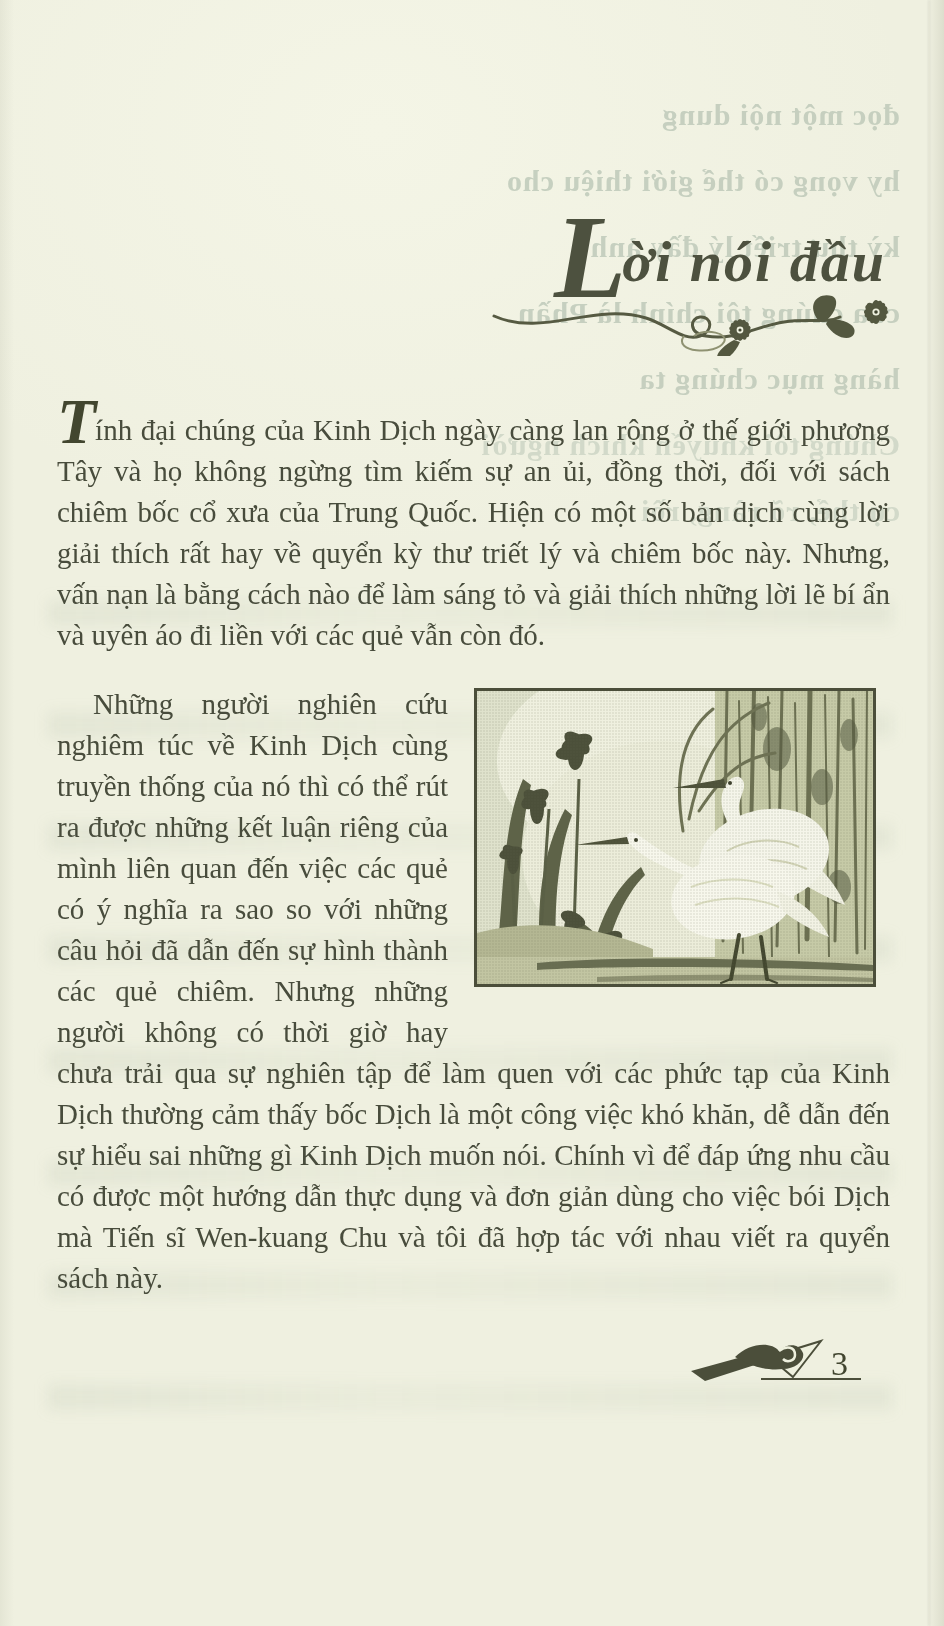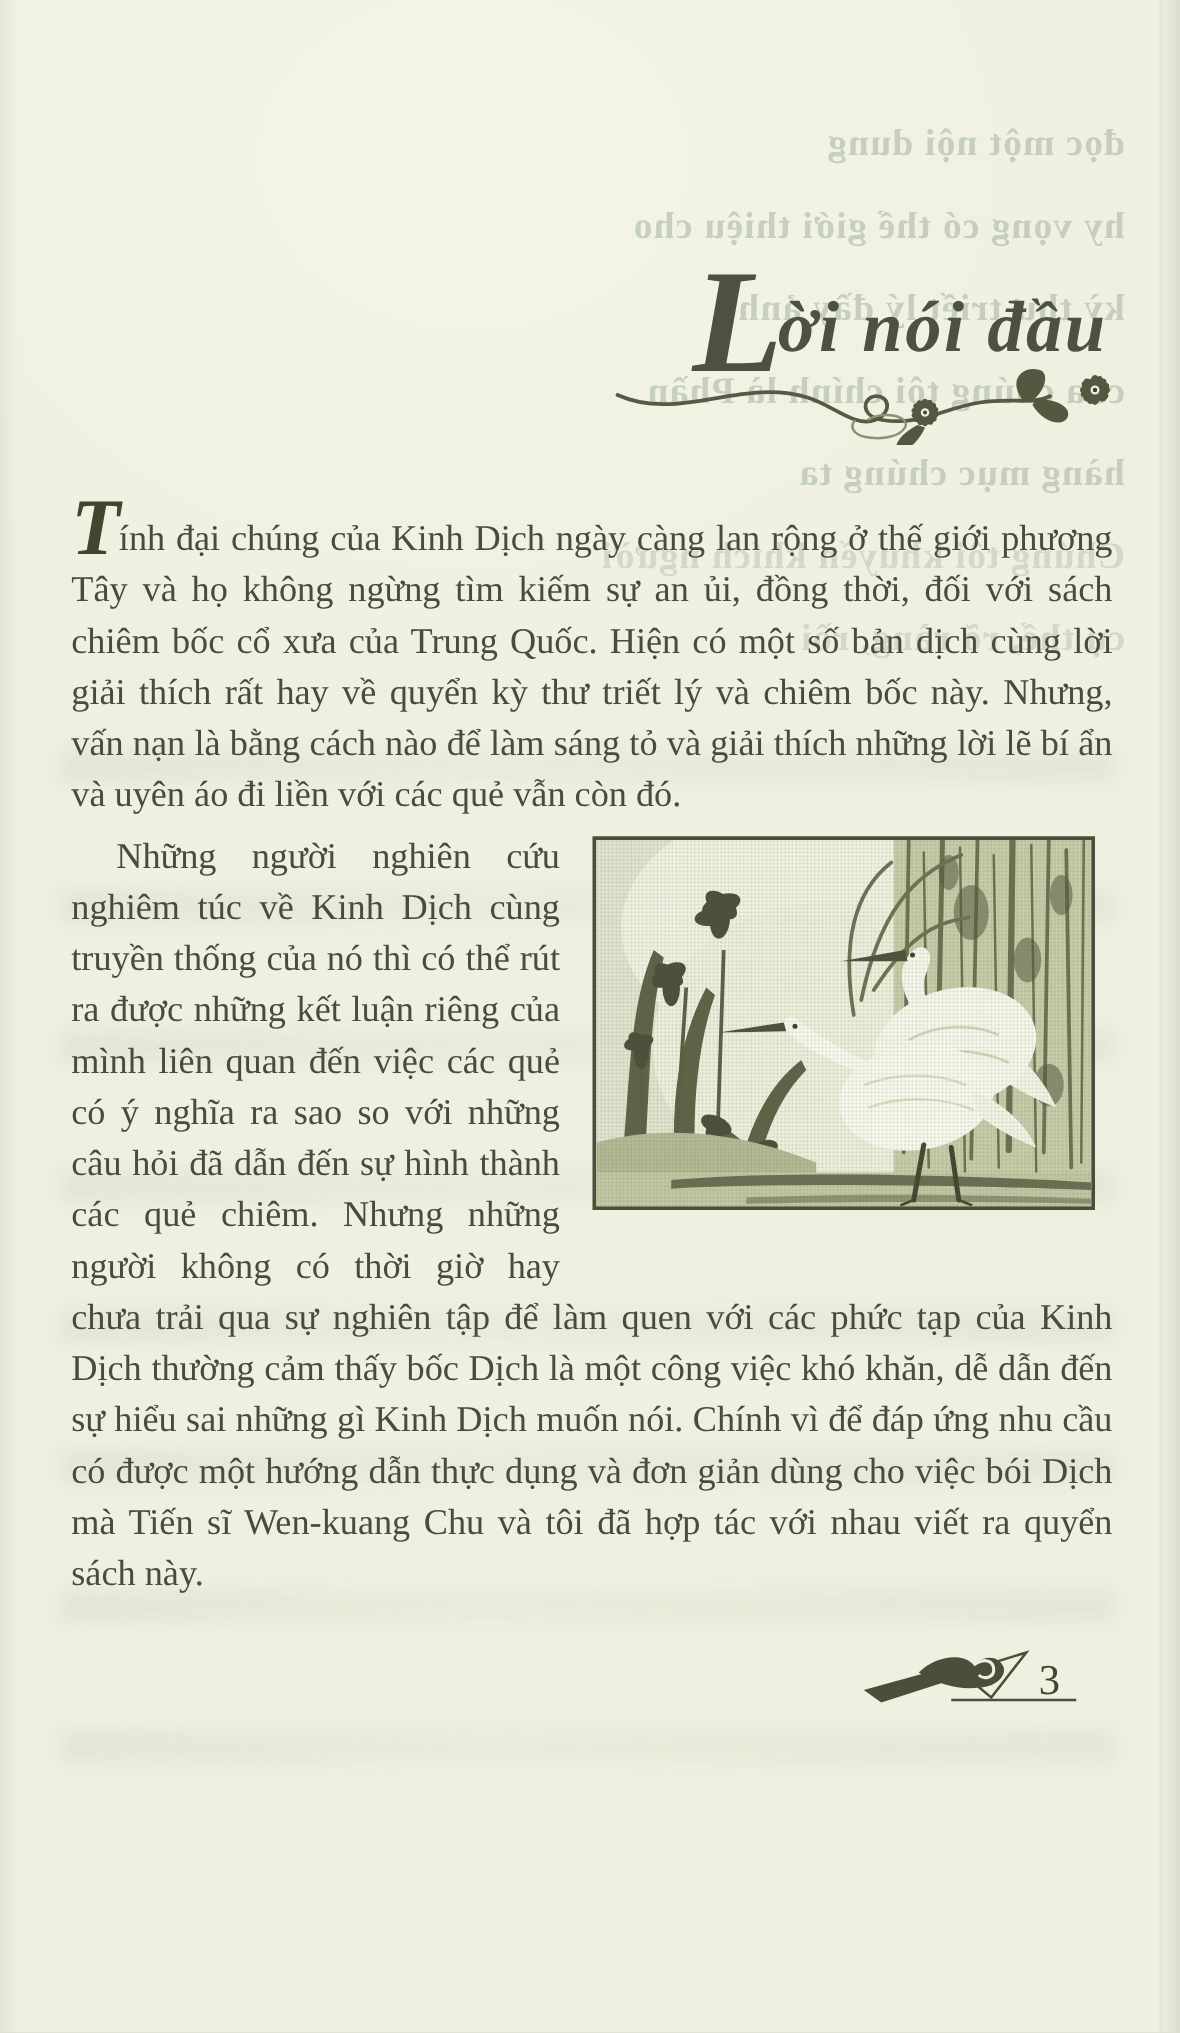--- a/index.html
+++ b/index.html
@@ -62,21 +62,21 @@
   
   .content{position:relative;z-index:2;padding:0 54px 0 57px;}
   .para{
     font-size:29px;
     line-height:41px;
     text-align:justify;
     margin:0;
     color:#484c3c;
   }
   .p1{margin-top:42px;}
-  .p2{margin-top:8px;text-indent:36px;}
+  .p2{margin-top:28px;text-indent:36px;}
   .p3{margin-top:16px;text-indent:36px;}
   .dropcap{
     font-size:64px;
     font-weight:bold;
     font-style:italic;
     line-height:41px;
     position:relative;top:3px;
     letter-spacing:-2px;
     margin-right:1px;
     color:#42462f;

